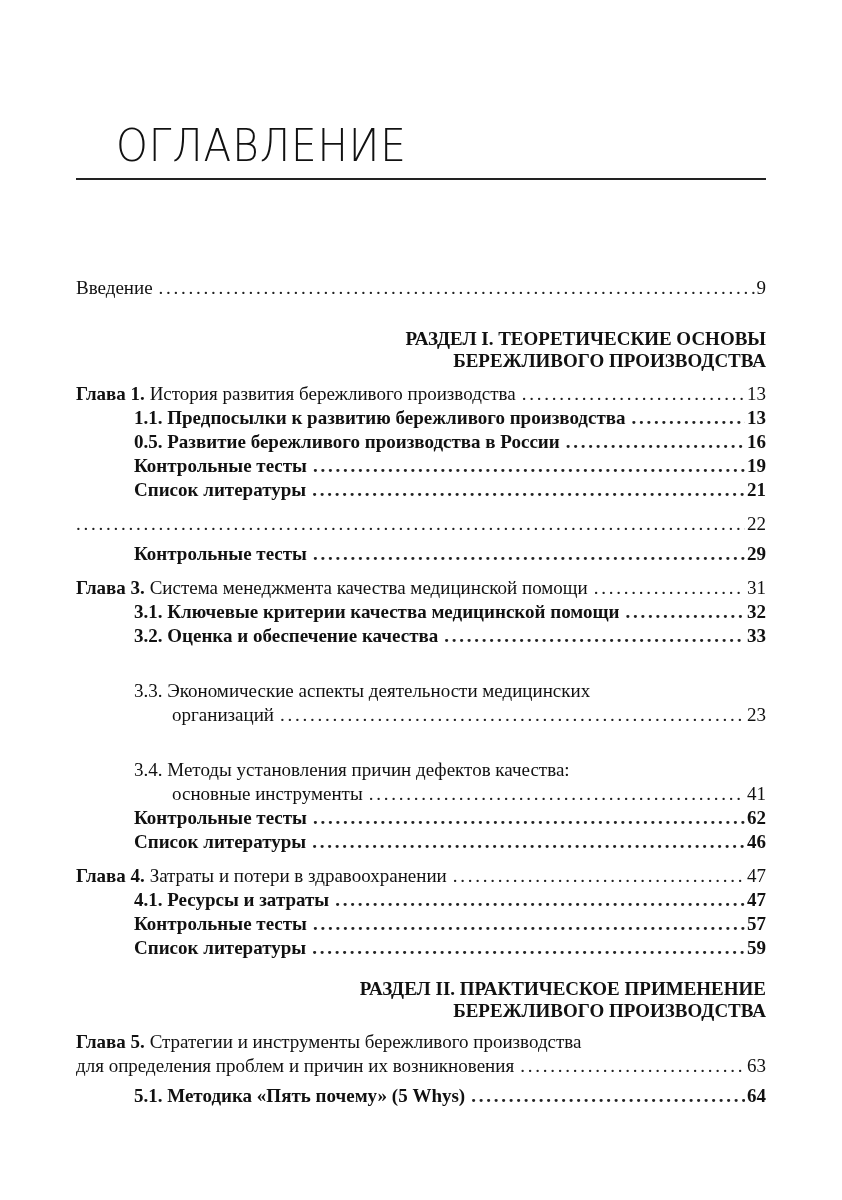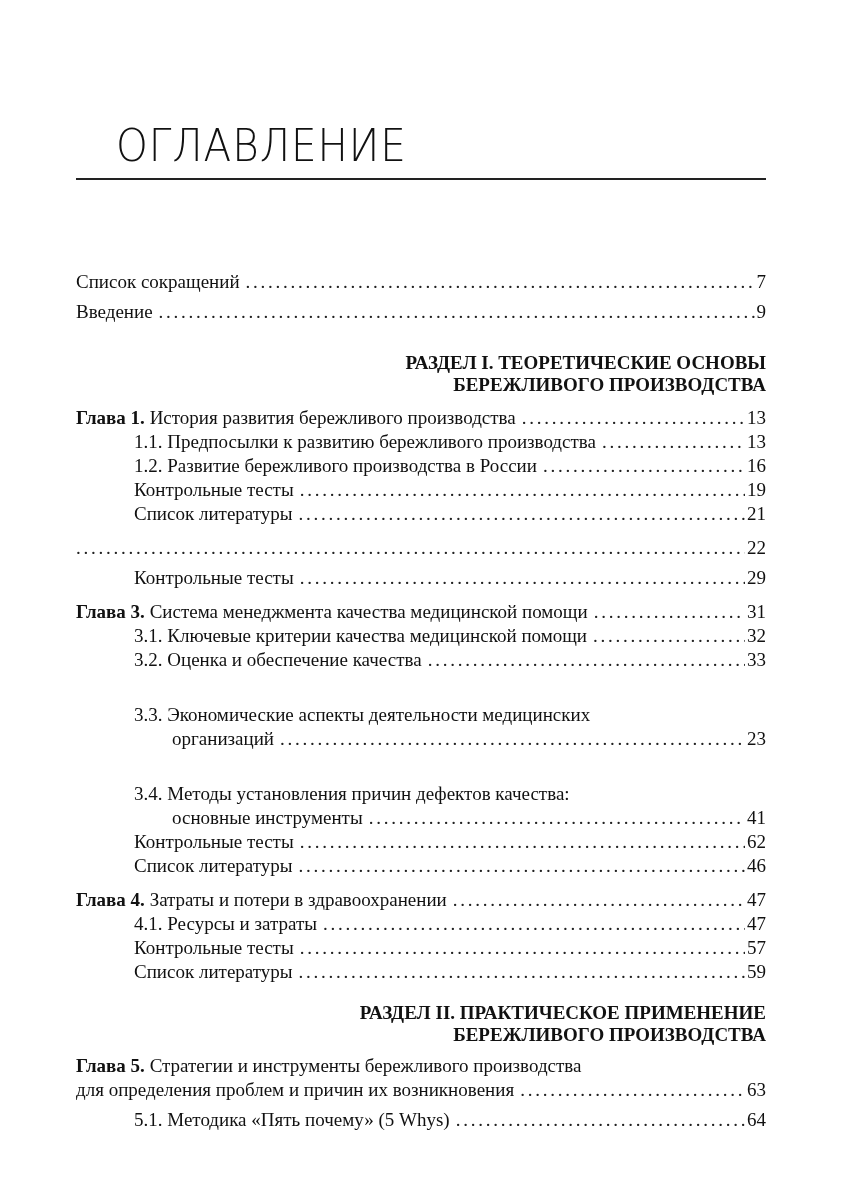--- a/index.html
+++ b/index.html
@@ -11,42 +11,37 @@
     transform: scaleX(0.92); transform-origin: left center;
   }
   .title-rule { position: absolute; left: 76px; top: 178px; width: 690px; height: 2px; background: #222; }
   .toc { position: absolute; left: 76px; top: 270px; width: 690px;
     font-family: "Liberation Serif", serif; font-size: 19px; color: #111; }
   .row { display: flex; align-items: baseline; height: 24px; line-height: 24px; }
   .row .lbl { white-space: nowrap; flex: 0 0 auto; padding-right: 6px; }
   .row .dots { flex: 1 1 auto; overflow: hidden; white-space: nowrap; letter-spacing: 3.2px; color: #222; }
   .row .dots::after { content: ". . . . . . . . . . . . . . . . . . . . . . . . . . . . . . . . . . . . . . . . . . . . . . . . . . . . . . . . . . . . . . . . . . . . . . . . . . . . . . . . . . . . . . . . . . . . . . . . . . . . . . . . . . ."; letter-spacing: -1px; }
   .row .pg { flex: 0 0 auto; padding-left: 2px; text-align: right; }
-  .row.sub { padding-left: 58px; }
+  .row.sub { padding-left: 58px; font-weight: bold; }
   .row.cont { padding-left: 96px; }
   .line-only { height: 24px; line-height: 24px; white-space: nowrap; }
   .line-only.sub { padding-left: 58px; margin-top: 31px; }
   .chap b { font-weight: bold; }
   .gap-small { height: 6px; }
   .gap-med { height: 10px; }
   .section-head { text-align: right; font-weight: bold; font-size: 19px; line-height: 22px; margin: 0; }
 </style>
 </head>
 <body>
 
 <div class="page-title">ОГЛАВЛЕНИЕ</div>
 <div class="title-rule"></div>
 
 <div class="toc">
 
-  <div class="row">
-    <span class="lbl">Список сокращений</span>
-    <span class="dots"></span>
-    <span class="pg">7</span>
-  </div>
   <div class="gap-small"></div>
   <div class="row">
     <span class="lbl">Введение</span>
     <span class="dots"></span>
     <span class="pg">9</span>
   </div>
 
   <div style="height:28px"></div>
 
   <div class="section-head">
@@ -59,21 +54,21 @@
     <span class="lbl"><b>Глава 1.</b> <span>История развития бережливого производства</span></span>
     <span class="dots"></span>
     <span class="pg">13</span>
   </div>
   <div class="row sub">
     <span class="lbl">1.1. Предпосылки к развитию бережливого производства</span>
     <span class="dots"></span>
     <span class="pg">13</span>
   </div>
   <div class="row sub">
-    <span class="lbl">1.2. Развитие бережливого производства в России</span>
+    <span class="lbl">0.5. Развитие бережливого производства в России</span>
     <span class="dots"></span>
     <span class="pg">16</span>
   </div>
   <div class="row sub">
     <span class="lbl">Контрольные тесты</span>
     <span class="dots"></span>
     <span class="pg">19</span>
   </div>
   <div class="row sub">
     <span class="lbl">Список литературы</span>

